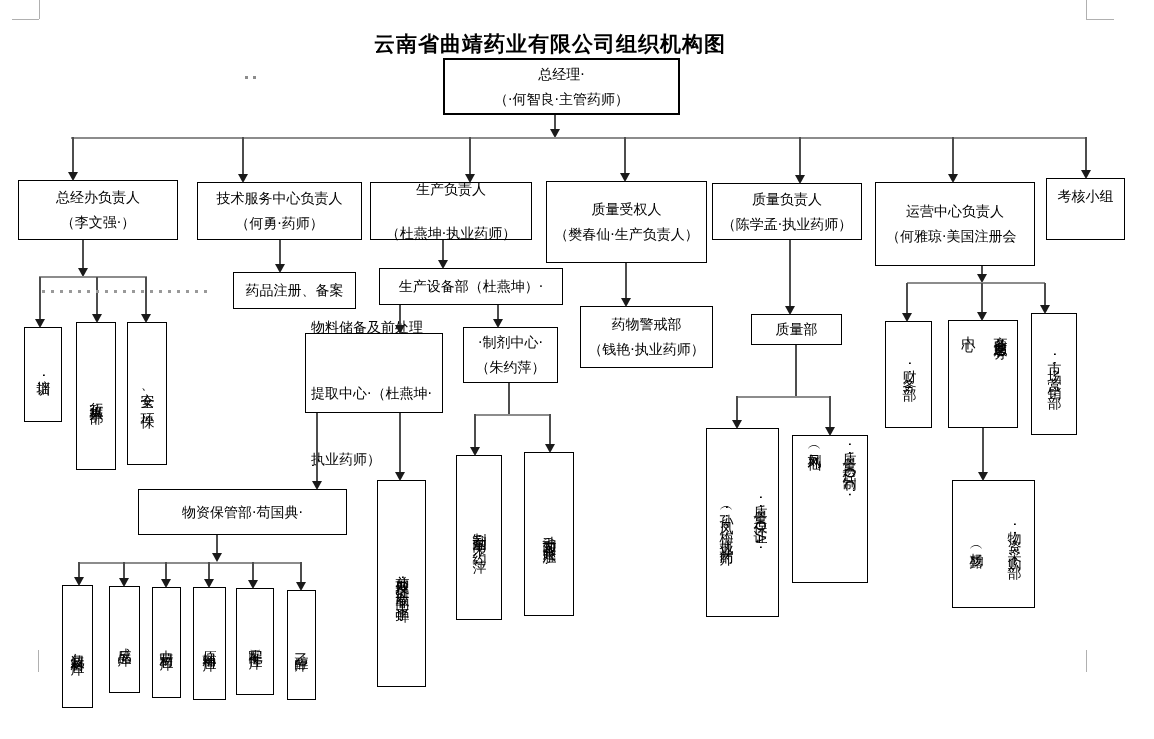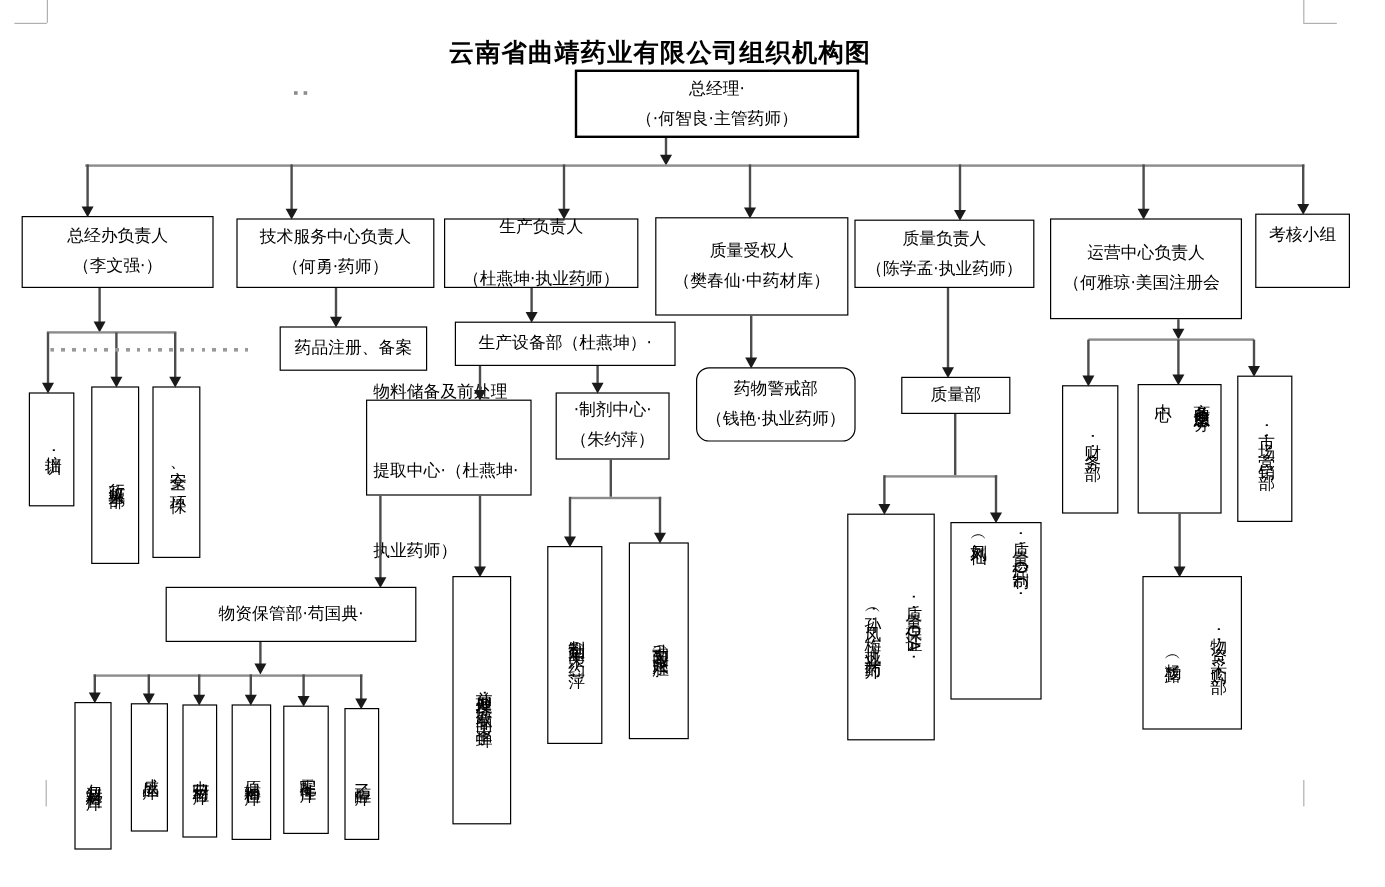--- a/index.html
+++ b/index.html
@@ -27,39 +27,39 @@
            background-image:repeating-linear-gradient(to right,var(--dot,#999) 0 3px,transparent 3px 9px);}
   .crop{position:absolute;background:var(--crop,#b0b0b0);}
   .fmt-dot{position:absolute;width:3px;height:3px;background:#8c8c8c;}
 </style>
 </head>
 <body>
 
 <div class="page">
   <div class="title">云南省曲靖药业有限公司组织机构图</div>
   <div id="chart">
-      <div class="node bw2" style="left: 443px; top: 58px; width: 237px; height: 57px; margin-left: 36px;">
+      <div class="node bw2" style="left: 443px; top: 58px; width: 237px; height: 57px;">
         <div class="line">总经理·</div>
         <div class="line">（·何智良·主管药师）</div>
       </div>
       <div class="node" style="left: 18px; top: 180px; width: 160px; height: 60px;">
         <div class="line">总经办负责人</div>
         <div class="line">（李文强·）</div>
       </div>
       <div class="node" style="left: 197px; top: 182px; width: 165px; height: 58px;">
         <div class="line">技术服务中心负责人</div>
         <div class="line">（何勇·药师）</div>
       </div>
       <div class="node" style="left: 370px; top: 182px; width: 162px; height: 58px; gap: 19px;">
         <div class="line">生产负责人</div>
         <div class="line">（杜燕坤·执业药师）</div>
       </div>
       <div class="node" style="left: 546px; top: 181px; width: 161px; height: 82px;">
         <div class="line">质量受权人</div>
-        <div class="line">（樊春仙·中药材库）</div>
+        <div class="line">（樊春仙·生产负责人）</div>
       </div>
       <div class="node" style="left: 712px; top: 183px; width: 150px; height: 57px;">
         <div class="line">质量负责人</div>
         <div class="line">（陈学孟·执业药师）</div>
       </div>
       <div class="node mixed" style="left: 875px; top: 182px; width: 160px; height: 84px;">
         <div class="line">运营中心负责人</div>
         <div class="line">（何雅琼·美国注册会</div>
       </div>
       <div class="node top-align" style="left: 1046px; top: 178px; width: 79px; height: 62px;">
@@ -112,21 +112,21 @@
       </div>
       <div class="node vnode" style="left: 377px; top: 480px; width: 49px; height: 207px; line-height: 45px;">
         <div class="line">前处理及提·取车间·（李蝉）</div>
       </div>
       <div class="node vnode" style="left: 456px; top: 455px; width: 46px; height: 165px; line-height: 42px;">
         <div class="line">制剂车间（朱·约·萍）</div>
       </div>
       <div class="node vnode" style="left: 524px; top: 452px; width: 50px; height: 164px; line-height: 46px;">
         <div class="line">动力车间（赵永胜）</div>
       </div>
-      <div class="node" style="left: 580px; top: 306px; width: 133px; height: 62px; border-radius: 11px;">
+      <div class="node" style="left: 580px; top: 306px; width: 133px; height: 62px;">
         <div class="line">药物警戒部</div>
         <div class="line">（钱艳·执业药师）</div>
       </div>
       <div class="node" style="left: 751px; top: 314px; width: 91px; height: 31px;">
         <div class="line">质量部</div>
       </div>
       <div class="node vnode" style="left: 706px; top: 428px; width: 73px; height: 189px; line-height: 34px;">
         <div class="line">质·量·保·证QA·</div>
         <div class="line">（孙·凤·梅·执业·药师）</div>
       </div>

